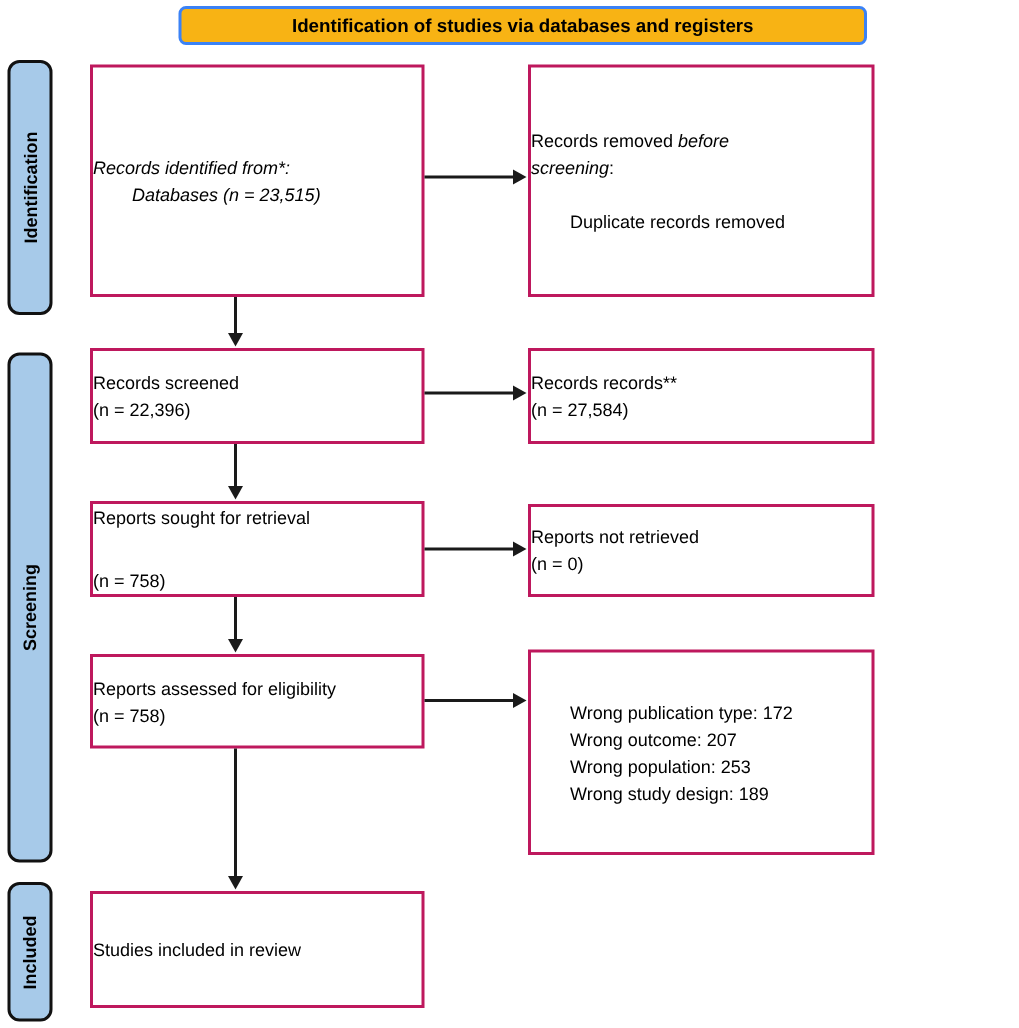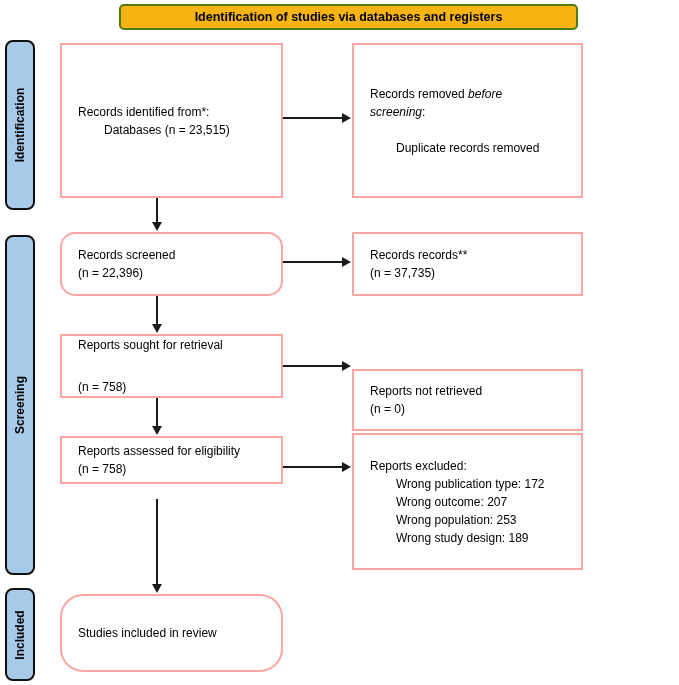--- a/index.html
+++ b/index.html
@@ -17,21 +17,21 @@
     font-size: 12px;
     line-height: 1.5;
   }
 
   
   .banner {
     position: absolute;
     left: 119px; top: 4px;
     width: 459px; height: 26px;
     background: #F8B314;
-    border: 2px solid #4d7c0f;
+    border: 2px solid #3b82f6;
     border-radius: 5px;
     display: flex; align-items: center; justify-content: center;
     font-weight: bold;
     font-size: 12.5px;
   }
 
   
   .stage {
     position: absolute;
     left: 5px; width: 30px;
@@ -47,36 +47,36 @@
     font-size: 12px;
   }
   .stage-identification { top: 40px; height: 170px; }
   .stage-screening { top: 235px; height: 340px; }
   .stage-included { top: 588px; height: 93px; }
 
   
   .fbox {
     position: absolute;
     background: #fff;
-    border: 2px solid #fca5a5;
+    border: 2px solid #be185d;
     display: flex; flex-direction: column; justify-content: center;
-    padding: 6px 16px;
+    padding: 6px 0;
   }
   .col-left  { left: 60px;  width: 223px; }
   .col-right { left: 352px; width: 231px; }
 
-  .b1 { top: 43px;  height: 155px; }
-  .b2 { top: 232px; height: 64px; border-radius: 15px; }
+  .b1 { top: 43px;  height: 155px; font-style: italic; }
+  .b2 { top: 232px; height: 64px; }
   .b3 { top: 334px; height: 64px; gap: 24px; }
-  .b4 { top: 436px; height: 48px; }
-  .b5 { top: 594px; height: 78px; border-radius: 23px; }
+  .b4 { top: 436px; height: 63px; }
+  .b5 { top: 594px; height: 78px; }
 
   .r1 { top: 43px;  height: 155px; }
   .r2 { top: 232px; height: 64px; }
-  .r3 { top: 336px; height: 62px; margin-top: 33px; }
+  .r3 { top: 336px; height: 62px; }
   .r4 { top: 433px; height: 137px; }
 
   .indent { margin-left: 26px; }
   .spacer { height: 18px; }
   .it { font-style: italic; }
 
   
   .vline {
     position: absolute;
     width: 1.5px;
@@ -162,30 +162,29 @@
 
   <div class="fbox col-right r1">
     <div><span>Records removed </span><span class="it">before</span></div>
     <div><span class="it">screening</span><span>:</span></div>
     <div class="spacer"></div>
     <div class="indent">Duplicate records removed</div>
   </div>
 
   <div class="fbox col-right r2">
     <div>Records records**</div>
-    <div>(n = 37,735)</div>
+    <div>(n = 27,584)</div>
   </div>
 
   <div class="fbox col-right r3">
     <div>Reports not retrieved</div>
     <div>(n = 0)</div>
   </div>
 
   <div class="fbox col-right r4">
-    <div>Reports excluded:</div>
     <div class="indent">Wrong publication type: 172</div>
     <div class="indent">Wrong outcome: 207</div>
     <div class="indent">Wrong population: 253</div>
     <div class="indent">Wrong study design: 189</div>
   </div>
 
   <div class="vline v-a1"></div>
   <div class="head-down h-a1"></div>
 
   <div class="vline v-a2"></div>

